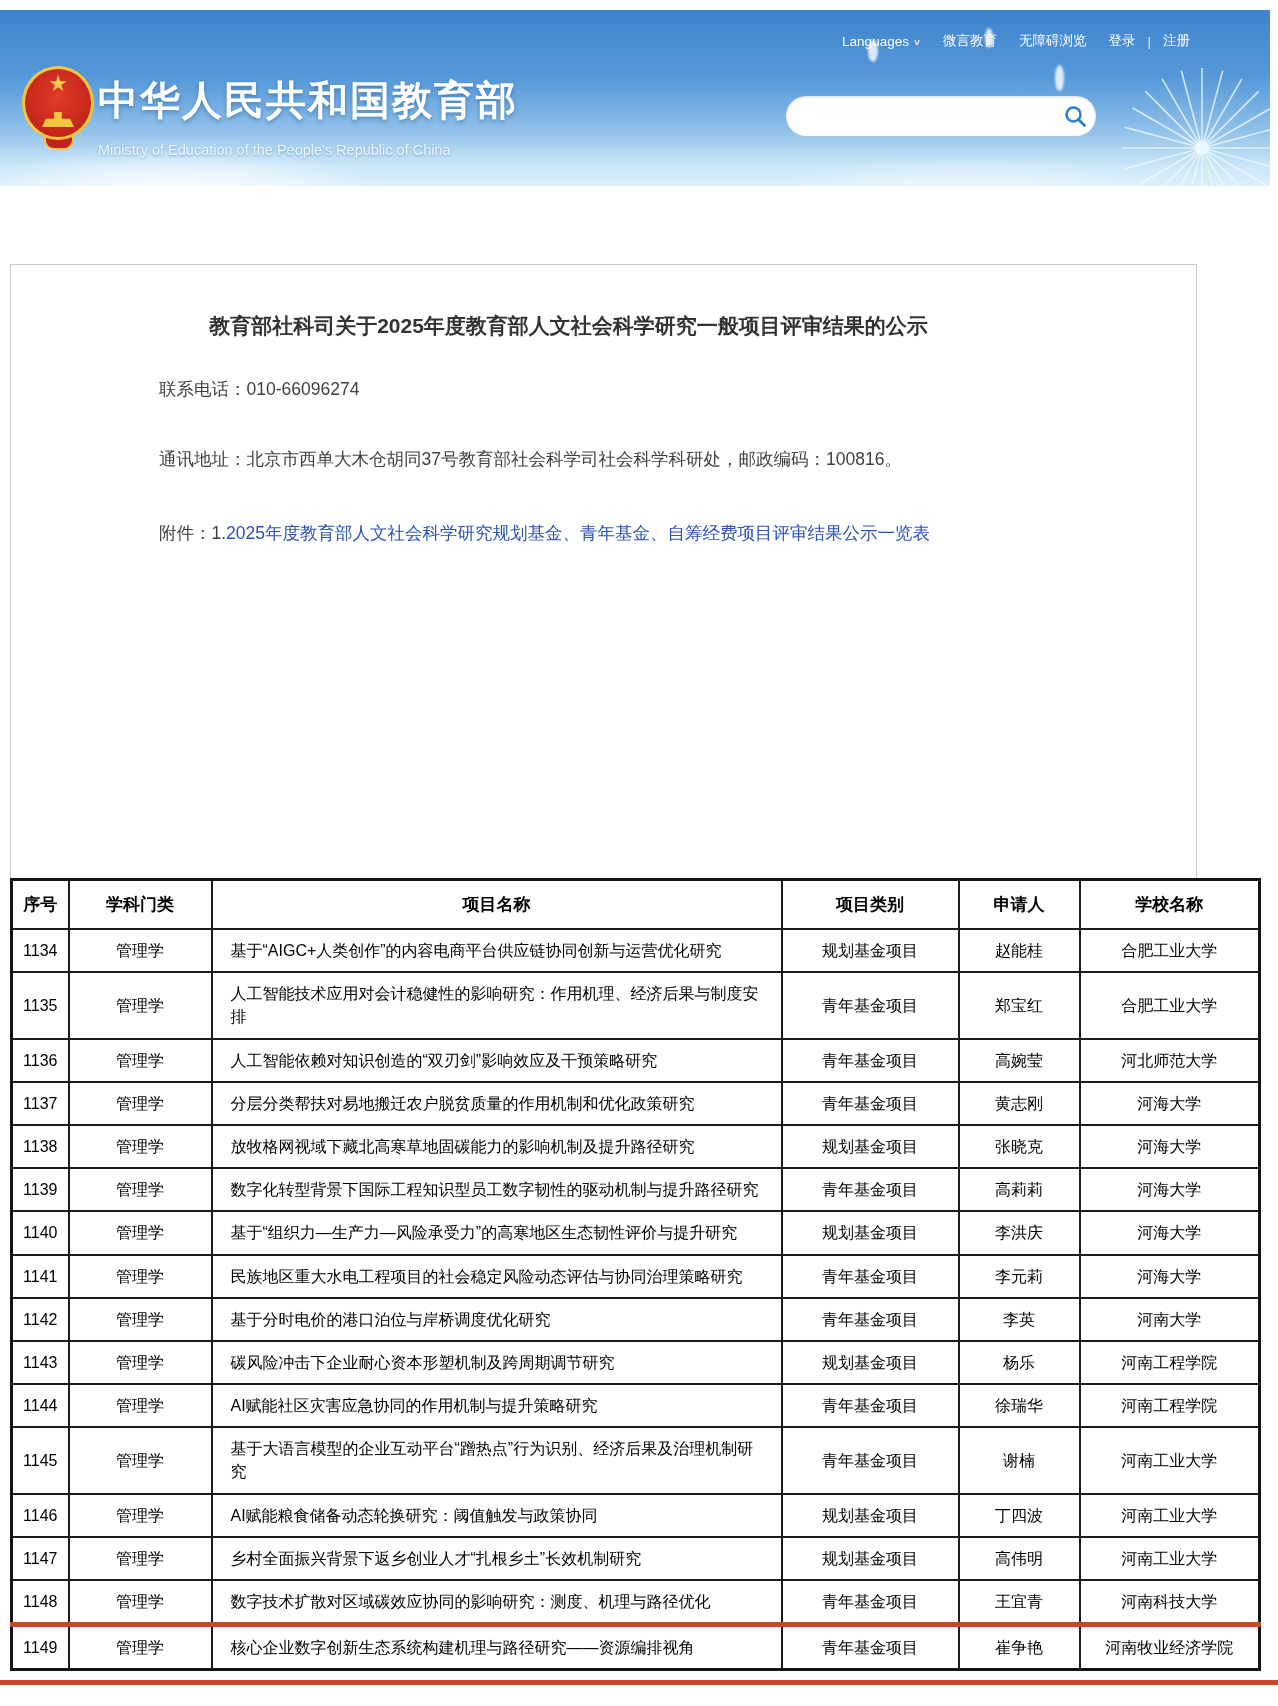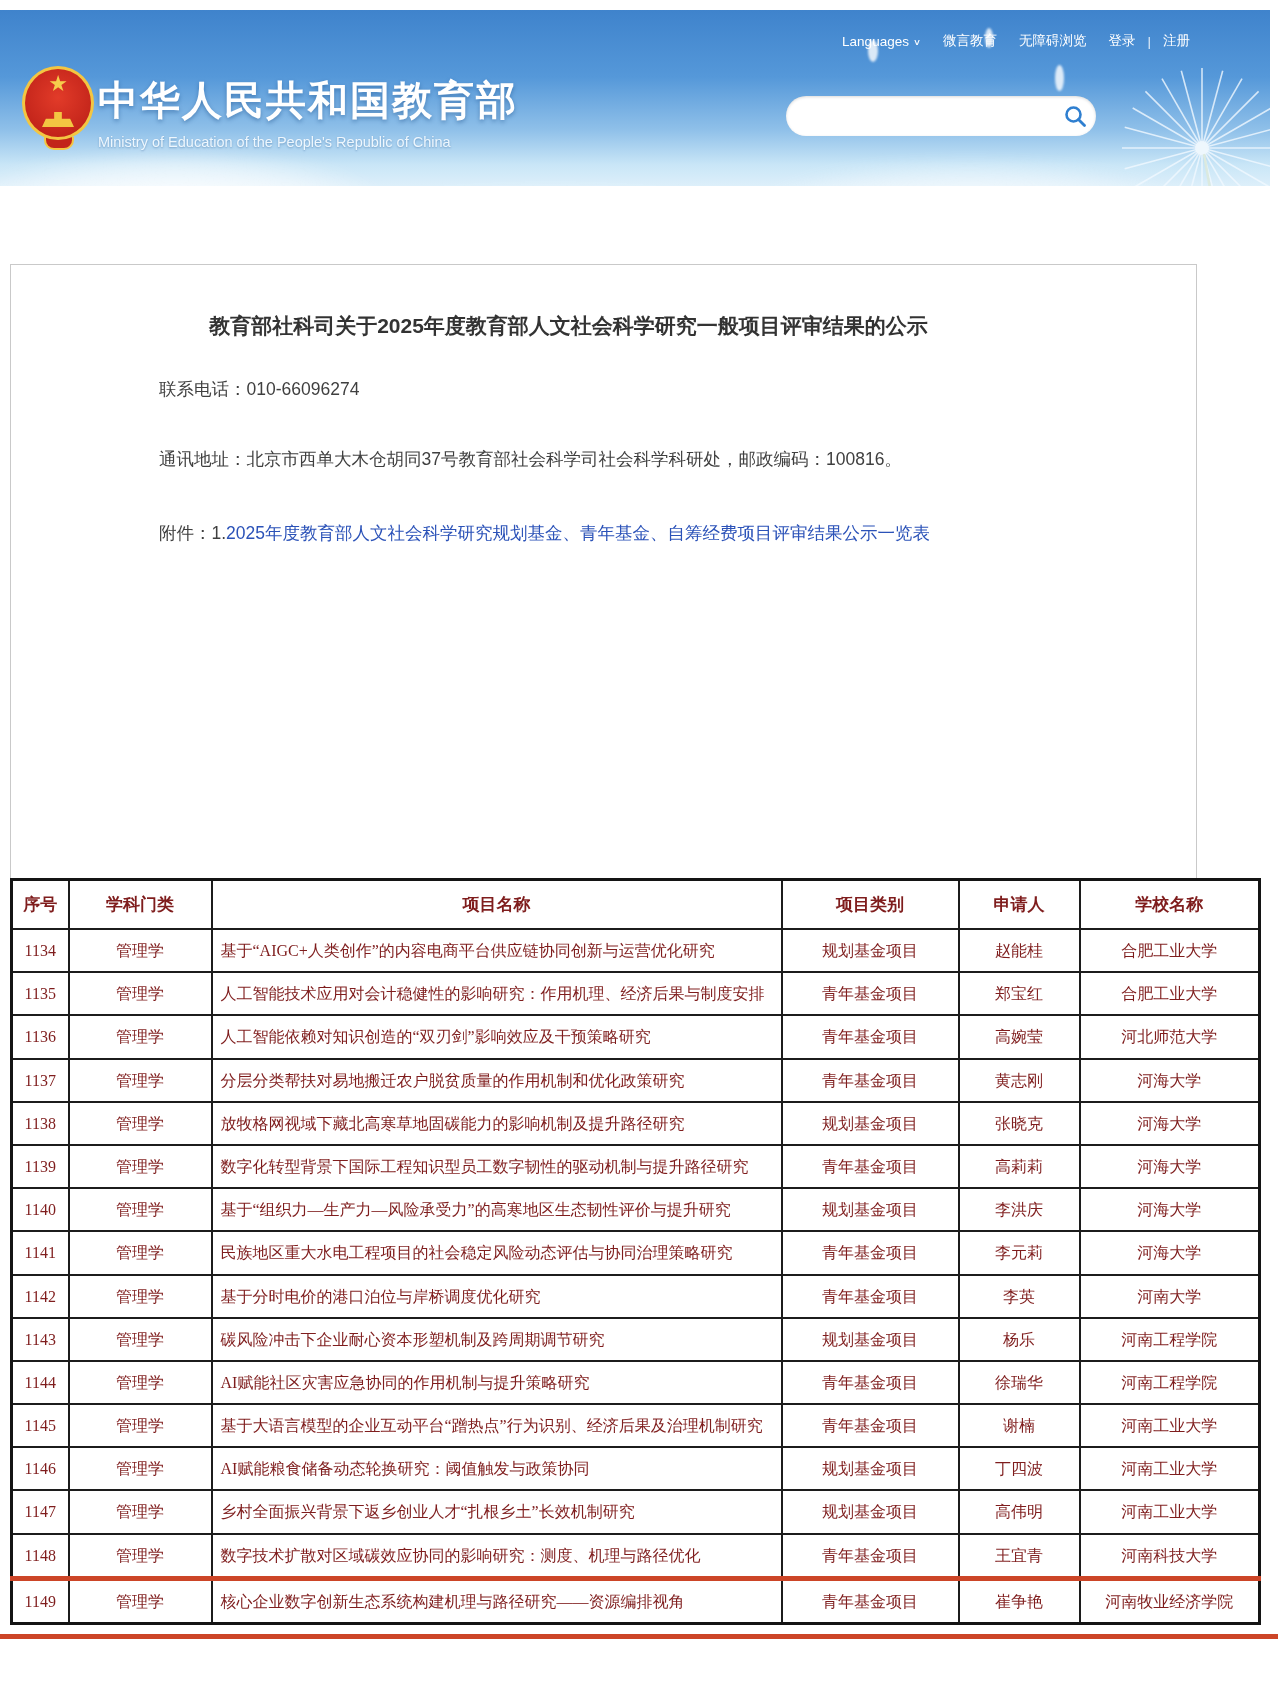--- a/index.html
+++ b/index.html
@@ -32,21 +32,21 @@
   .emblem .disc:before{content:"★";position:absolute;top:4px;left:50%;transform:translateX(-50%);
     color:#f6cd4c;font-size:22px;line-height:22px;}
   .emblem .disc:after{content:"";position:absolute;bottom:10px;left:50%;transform:translateX(-50%);
     width:32px;height:15px;background:#f3c642;
     clip-path:polygon(0 100%,100% 100%,88% 45%,62% 45%,62% 0,38% 0,38% 45%,12% 45%);}
   .emblem .tassel{margin:-3px auto 0;width:30px;height:13px;background:#c2241a;border:2px solid #f3c642;
     border-top:none;border-radius:0 0 10px 10px;box-sizing:border-box;}
   .brand-titles{position:absolute;left:98px;top:64px;color:#fff;}
   .brand-zh{font-size:40px;font-weight:700;letter-spacing:2px;line-height:52px;
     text-shadow:0 2px 4px rgba(10,60,120,.4);}
-  .brand-en{font-size:14.5px;margin-top:8px;color:#eef7fe;text-shadow:0 1px 2px rgba(10,60,120,.35);}
+  .brand-en{font-size:14.5px;margin-top:16px;color:#eef7fe;text-shadow:0 1px 2px rgba(10,60,120,.35);}
 
   
   .search-box{position:absolute;left:786px;top:86px;width:310px;height:40px;background:#ffffff;
     border-radius:20px;box-shadow:inset 0 1px 3px rgba(0,0,0,.15);display:flex;align-items:center;}
   .search-box input{flex:1;border:none;outline:none;background:transparent;height:100%;
     padding:0 8px 0 18px;font-size:15px;color:#333;}
   .search-icon{width:26px;height:26px;margin-right:8px;cursor:pointer;flex:0 0 auto;}
 
   
   .breadcrumb{position:absolute;left:8px;top:215px;font-size:13.5px;color:#5f7186;}
@@ -62,26 +62,26 @@
   .doc-para{font-size:17.5px;line-height:37px;text-align:justify;text-indent:2em;margin:0;color:#3f3f3f;}
   .doc-line{font-size:17.5px;text-indent:2em;margin:8px;color:#3f3f3f;}
   .doc-line.phone{margin-top:34px;}
   .doc-line.addr{margin-top:46px;}
   .doc-line.attach{margin-top:50px;}
   .doc-link{color:#2b52b8;text-decoration:none;cursor:pointer;}
 
   
   .table-wrap{position:absolute;top:878px;left:10px;width:1248px;}
   table.results{width:1248px;border-collapse:collapse;table-layout:fixed;
-    font-family:Liberation Serif, serif;color:#7f1d1d;border:3px solid #141414;}
+    font-family:Liberation Sans, sans-serif;color:#000000;border:3px solid #141414;}
   table.results th{border:2px solid #1c1c1c;padding:12px 4px;font-size:17px;font-weight:700;
     text-align:center;background:#fff;}
   table.results td{border:2px solid #1c1c1c;padding:9px 8px;font-size:16px;line-height:1.45;
     text-align:center;background:#fff;word-break:break-all;}
-  table.results td.col2{text-align:left;padding-left:8px;padding-right:16px;}
+  table.results td.col2{text-align:left;padding-left:18px;padding-right:16px;}
   tr.red-after > td{border-bottom:5px solid #cc4527;}
   .red-line-bottom{margin:9px 0 0 -10px;width:1278px;height:5px;background:#cc4527;}
 </style>
 </head>
 <body>
 
 <div class="page">
 
   <div class="site-header">
     <div class="cloud c1"></div>

